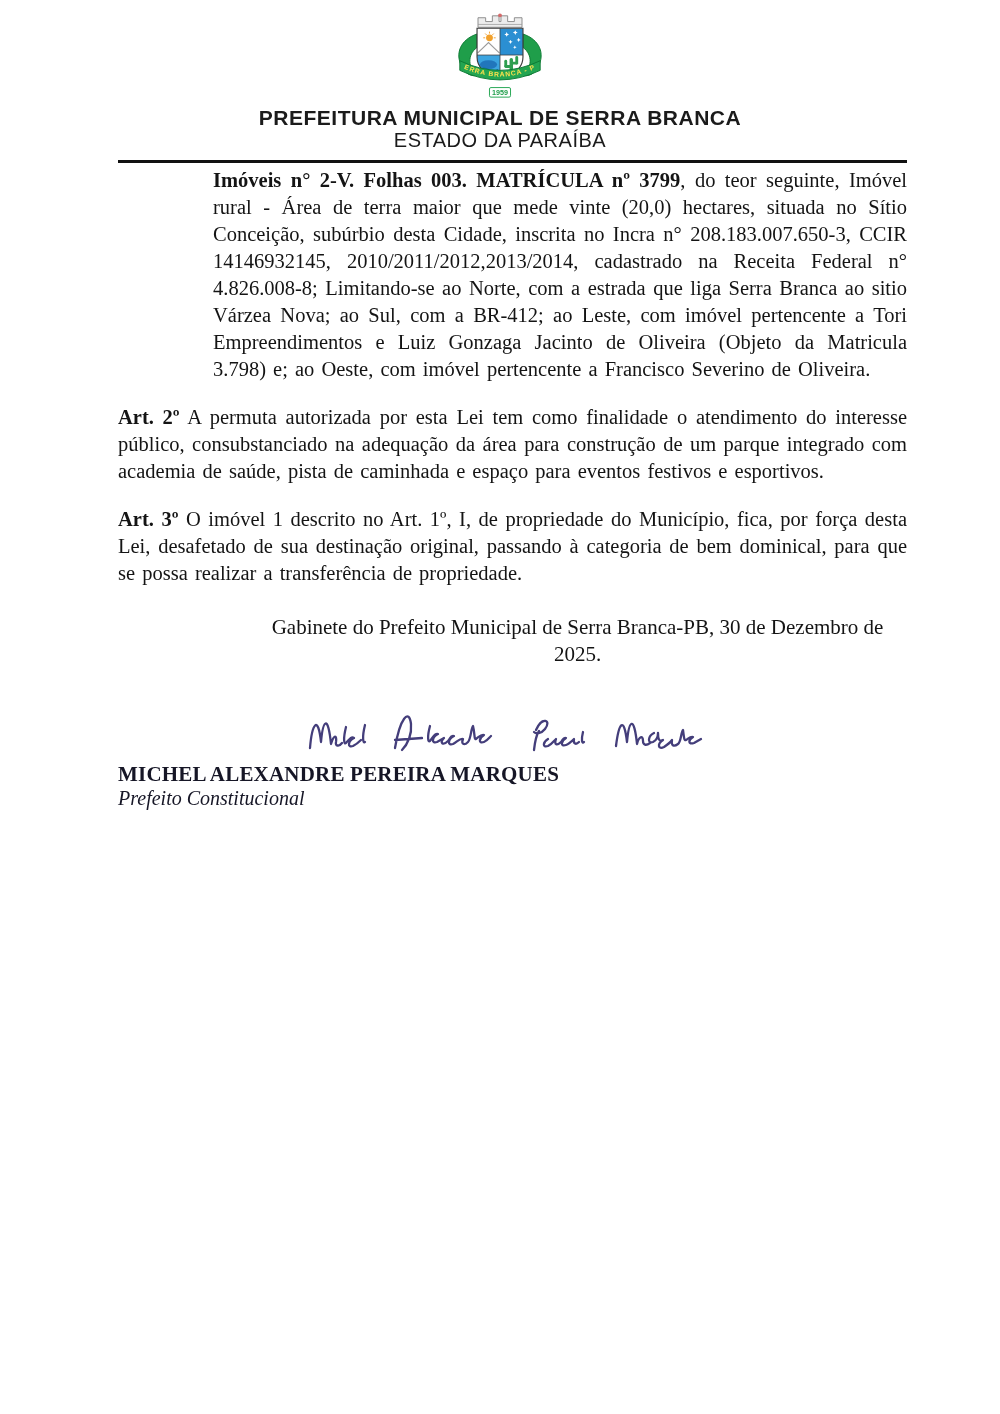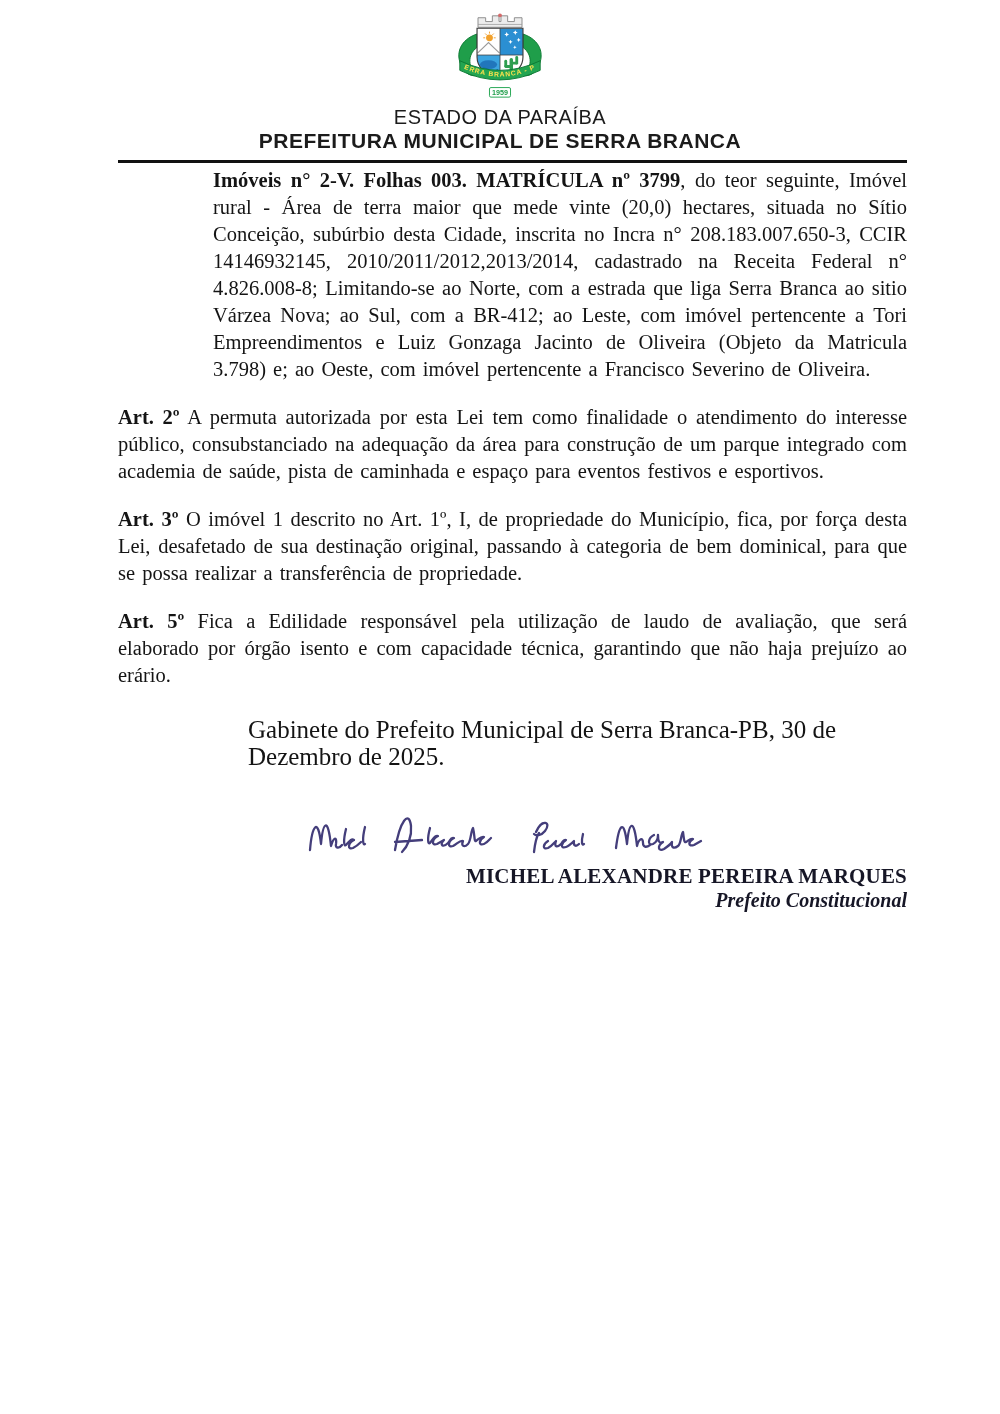--- a/index.html
+++ b/index.html
@@ -25,34 +25,34 @@
   .content{ margin:4px 95px 0 118px; width:789px; }
   .para{
     font-size:20.5px; line-height:27px;
     text-align:justify;
     margin:0 0 21px 0;
     word-spacing:2px;
   }
   .para.indented{ margin-left:95px; width:694px; }
   .artlabel{ font-weight:bold;margin-top:16px; }
   .dateline{
-    font-size:25px; line-height:27px;
+    font-size:21px; line-height:27px;
     margin:27px 0 0 130px;
-    text-align:left;
+    text-align:center;
     font-family:Liberation Serif, serif;
   }
   
-  .sigblock{ margin-top:32px; text-align:right; }
+  .sigblock{ margin-top:32px; text-align:left; }
   .sig-svg{ display:block; margin:0 auto; }
   .signame{
     font-size:21px; font-weight:bold; letter-spacing:.2px;
     line-height:24px; color:#161626;
   }
   .sigtitle{
-    font-size:20px; font-weight:bold; font-style:italic;
+    font-size:20px; font-weight:normal; font-style:italic;
     line-height:24px; color:#161626;
   }
 </style>
 </head>
 <body>
 
 <div class="page">
 
   <div class="header">
 
@@ -118,36 +118,35 @@
 
       <path d="M13 51 Q55 71 97 51 L97 61 Q55 81 13 61 Z" fill="#23a551" stroke="#0e7a33" stroke-width="1"></path>
       <text font-family="Liberation Sans, sans-serif" font-size="7" font-weight="bold" fill="#ffe14d" letter-spacing="1">
         <textPath href="#bannerTextPath" startOffset="50%" text-anchor="middle">SERRA BRANCA - PB</textPath>
       </text>
 
       <rect x="44" y="79" width="22" height="10" rx="1.5" fill="#ffffff" stroke="#23a551" stroke-width="1"></rect>
       <text x="55" y="87" text-anchor="middle" font-family="Liberation Sans, sans-serif" font-size="7.5" font-weight="bold" fill="#1f9e4a">1959</text>
     </svg>
 
+    <div class="hline bold">PREFEITURA MUNICIPAL DE SERRA BRANCA</div>
     <div class="hline">ESTADO DA PARAÍBA</div>
-    <div class="hline bold">PREFEITURA MUNICIPAL DE SERRA BRANCA</div>
   </div>
 
   <div class="rule"></div>
 
   <div class="content">
 
     <p class="para indented"><span class="artlabel">Imóveis n° 2-V. Folhas 003. MATRÍCULA nº 3799</span><span>, do teor seguinte, Imóvel rural - Área de terra maior que mede vinte (20,0) hectares, situada no Sítio Conceição, subúrbio desta Cidade, inscrita no Incra n° 208.183.007.650-3, CCIR 14146932145, 2010/2011/2012,2013/2014, cadastrado na Receita Federal n° 4.826.008-8; Limitando-se ao Norte, com a estrada que liga Serra Branca ao sitio Várzea Nova; ao Sul, com a BR-412; ao Leste, com imóvel pertencente a Tori Empreendimentos e Luiz Gonzaga Jacinto de Oliveira (Objeto da Matricula 3.798) e; ao Oeste, com imóvel pertencente a Francisco Severino de Oliveira.</span></p>
 
     <p class="para"><span class="artlabel">Art. 2º</span><span> A permuta autorizada por esta Lei tem como finalidade o atendimento do interesse público, consubstanciado na adequação da área para construção de um parque integrado com academia de saúde, pista de caminhada e espaço para eventos festivos e esportivos.</span></p>
 
     <p class="para"><span class="artlabel">Art. 3º</span><span> O imóvel 1 descrito no Art. 1º, I, de propriedade do Município, fica, por força desta Lei, desafetado de sua destinação original, passando à categoria de bem dominical, para que se possa realizar a transferência de propriedade.</span></p>
 
 
-    <p class="para"><span class="artlabel">Art. 5º</span><span> Fica a Edilidade responsável pela utilização de laudo de avaliação, que será elaborado por órgão isento e com capacidade técnica, garantindo que não haja prejuízo ao erário.</span></p>
 
 
     <div class="dateline">Gabinete do Prefeito Municipal de Serra Branca-PB, 30 de Dezembro de 2025.</div>
 
     <div class="sigblock">
       <svg class="sig-svg" width="430" height="62" viewBox="0 0 430 62">
         <g fill="none" stroke="#443e7b" stroke-width="2.3" stroke-linecap="round" stroke-linejoin="round">
           <path d="M12 48 C14 24 20 14 23 42 C25 20 30 14 33 44 c3 -10 6 -9 5 -2 c-1 4 3 5 6 1 m4 -16 c-3 12 -2 18 0 16 c3 -3 5 -7 8 -5 c-6 3 -7 10 -1 8 c4 -2 6 -4 8 -6 m4 -15 c-3 12 -2 19 0 17"></path>
           <path d="M97 48 C102 18 111 8 113 24 C114 34 110 44 104 50 m-7 -10 l27 -2 m8 -12 c-3 11 -2 17 0 15 c3 -3 4 -8 8 -7 c-6 3 -7 10 -1 8 l7 -4 c-5 5 -1 8 4 3 c3 -3 2 -6 6 -5 c-6 3 -7 10 -1 8 c4 -2 7 -6 10 -5 c-2 5 1 7 5 3 c3 -3 3 -14 5 -16 c2 8 1 14 3 13 c3 -2 5 -5 8 -4 c-5 3 -6 9 0 7 c3 -1 5 -4 7 -6"></path>
           <path d="M238 30 c6 -14 16 -10 9 -1 c-4 5 -9 5 -11 3 m0 18 c1 -9 3 -16 5 -19 m9 8 c-5 3 -6 9 0 7 c4 -2 6 -5 8 -7 c-2 6 1 7 5 3 c2 -2 2 -5 5 -4 c-5 3 -6 9 0 7 c3 -1 6 -4 8 -6 c-1 5 2 6 5 3 m4 -10 c-2 8 -1 12 1 10"></path>

